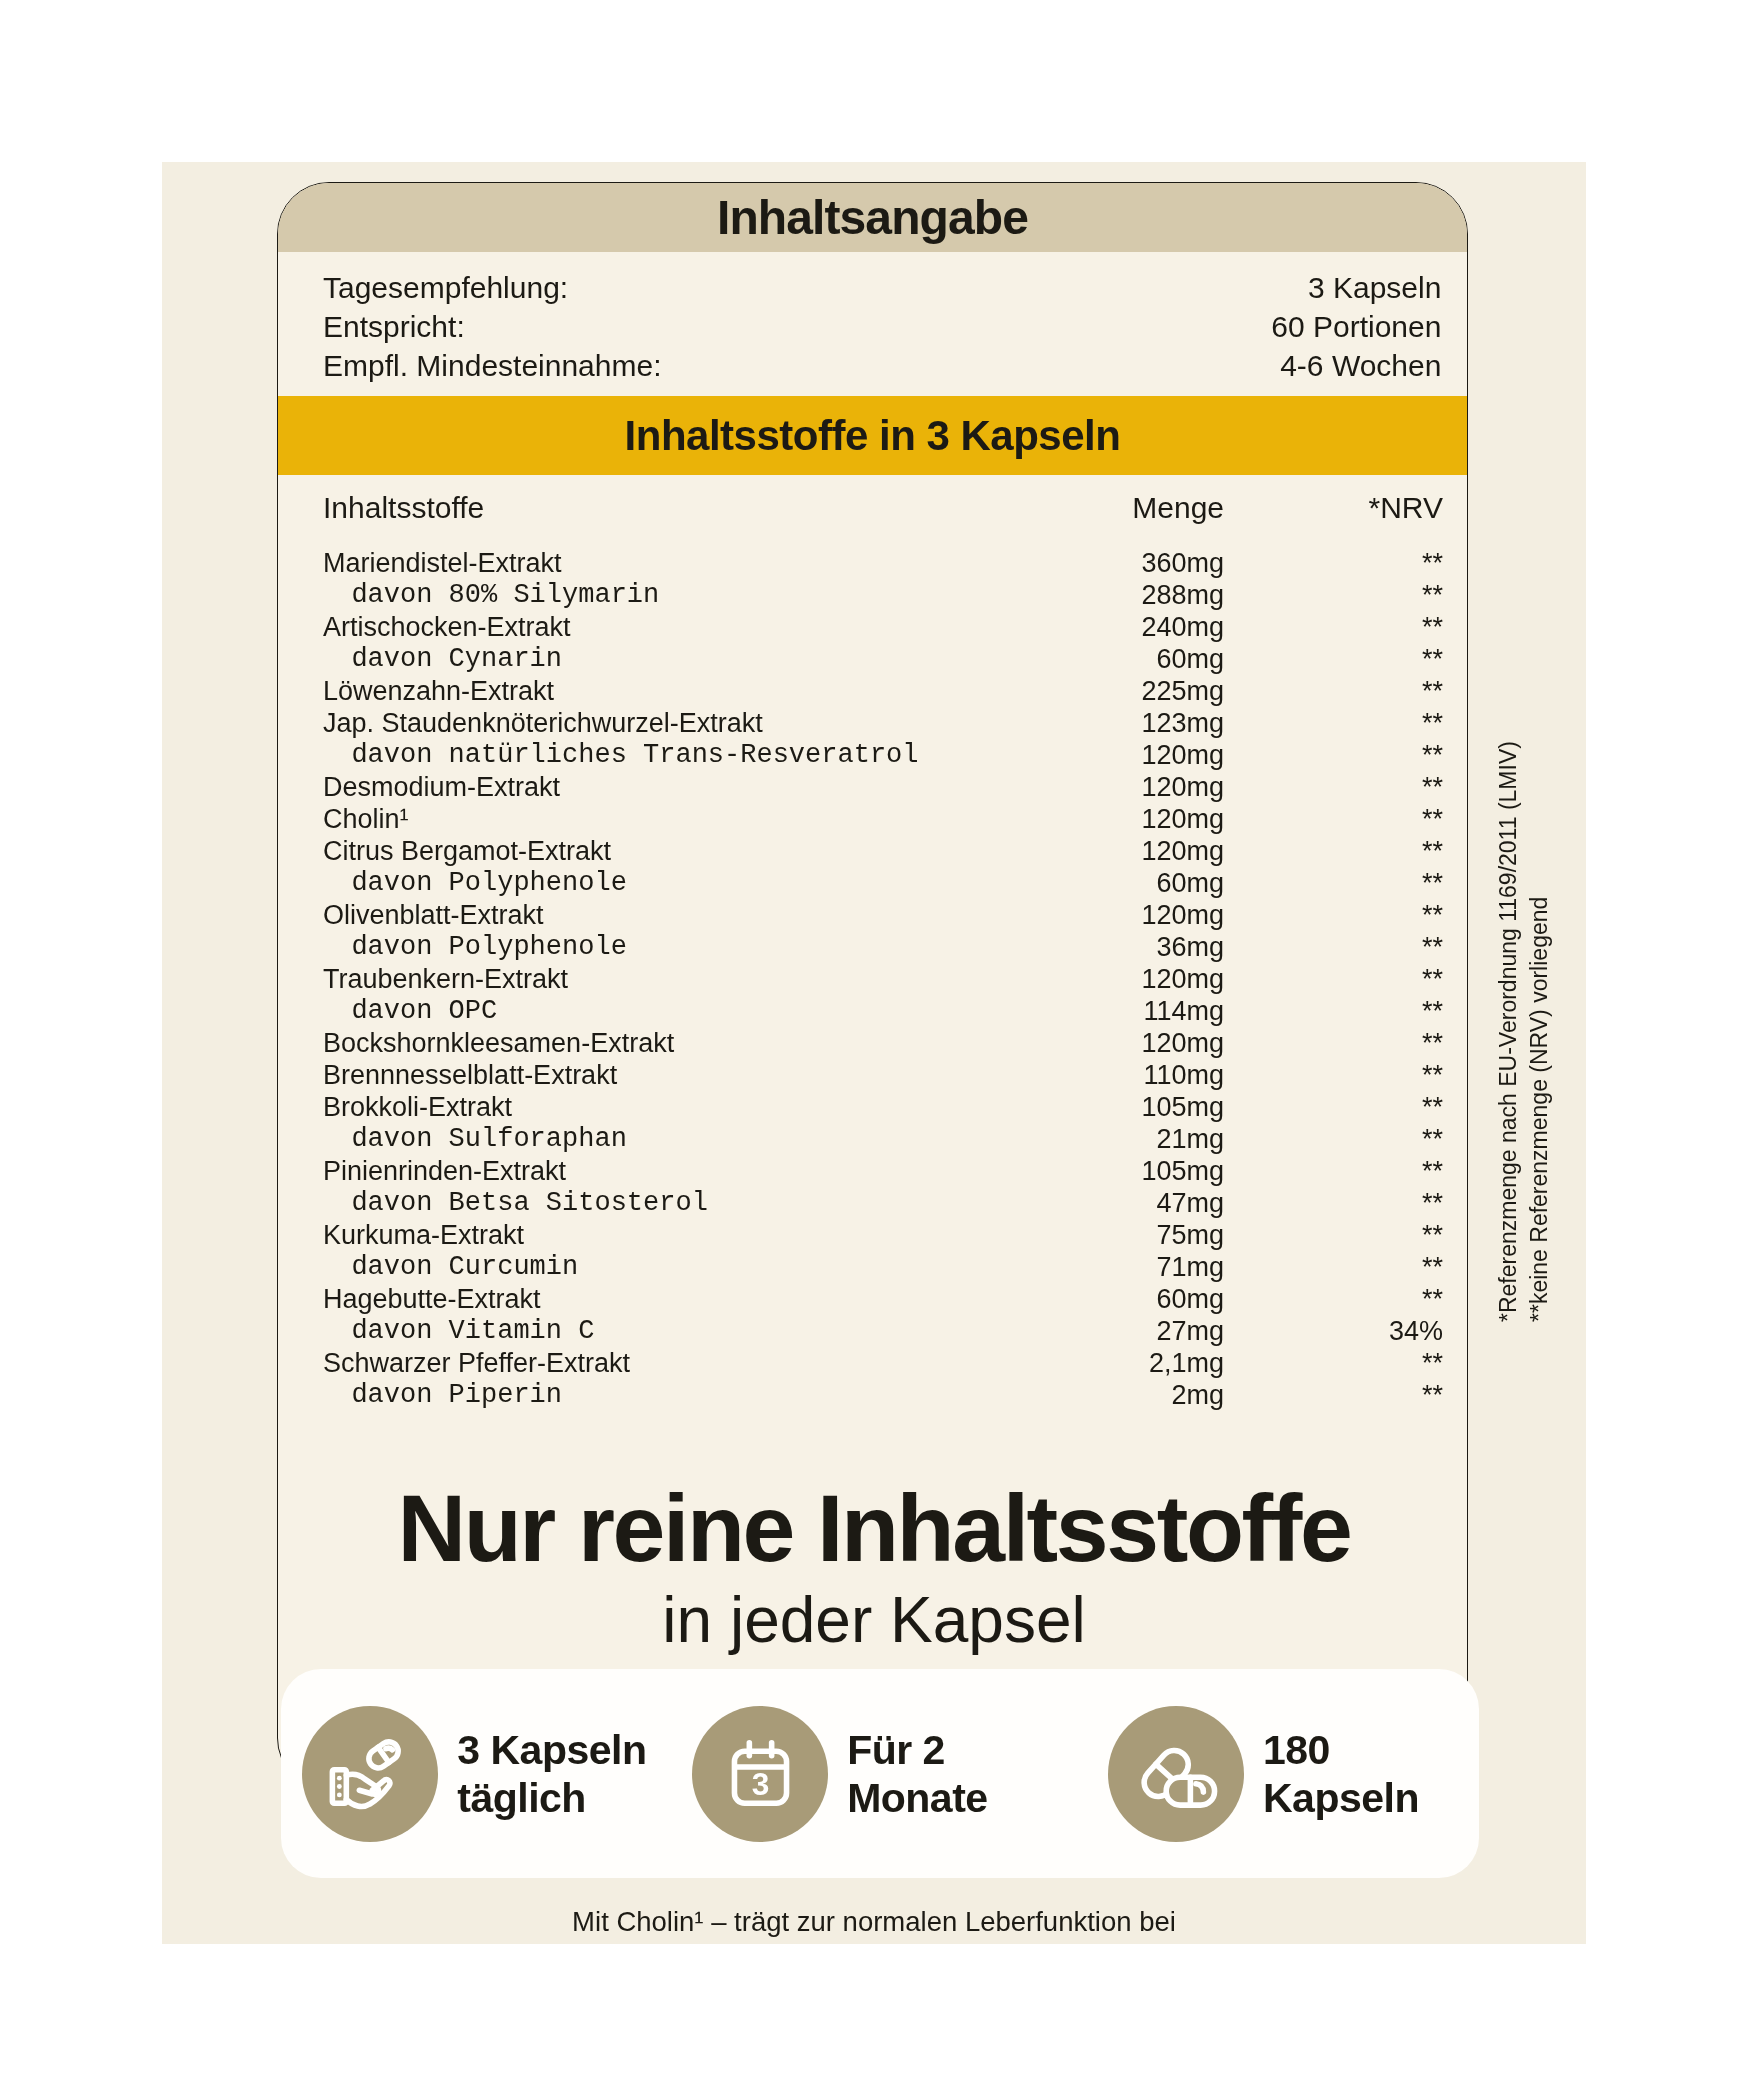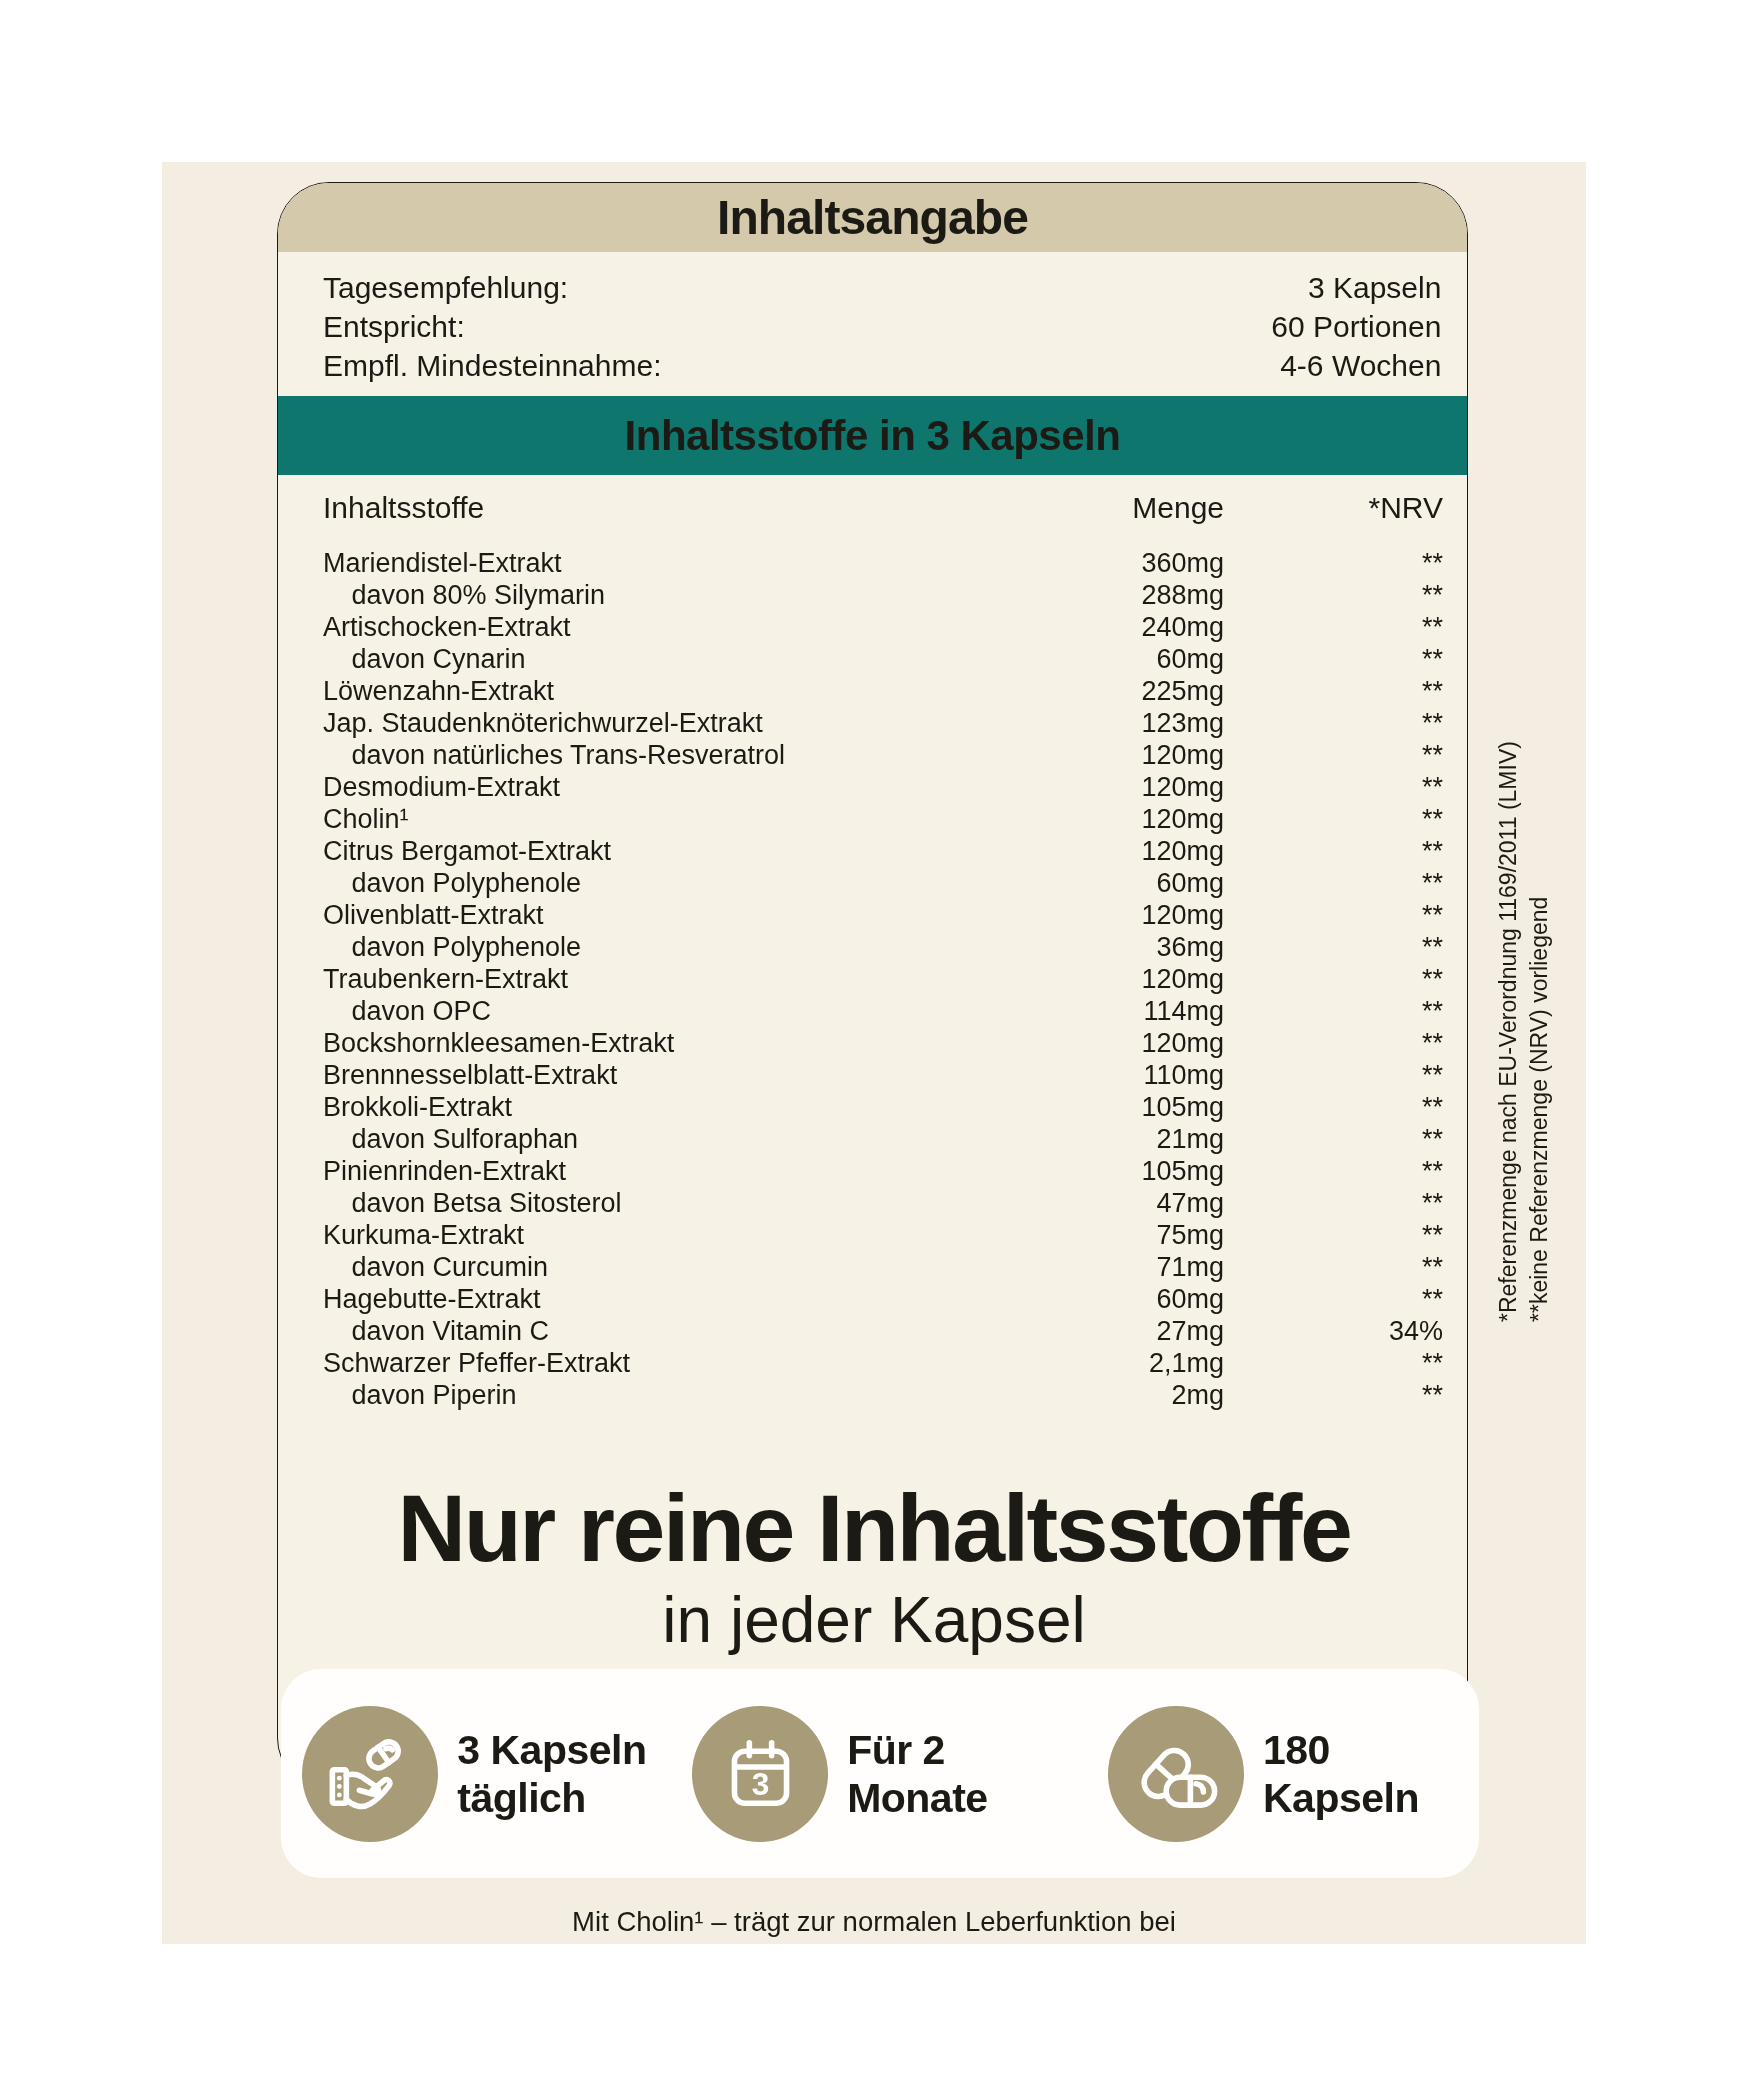--- a/index.html
+++ b/index.html
@@ -18,27 +18,27 @@
     box-sizing:border-box;background:#f7f2e6;border:1.9px solid #1c1a14;
     border-radius:52px;overflow:hidden;
   }
   .card-header{
     height:69px;background:#d5c9ac;display:flex;align-items:center;justify-content:center;
   }
   .card-title{font-size:48px;font-weight:bold;letter-spacing:-0.9px;}
   .info-section{padding:16px 25.6px 11.4px 45px;}
   .info-row{display:flex;justify-content:space-between;font-size:30px;line-height:39px;}
   .section-band{
-    height:79px;background:#0f766e;display:flex;align-items:center;justify-content:center;
+    height:79px;background:#eab308;display:flex;align-items:center;justify-content:center;
     font-size:42px;font-weight:bold;letter-spacing:-0.5px;
   }
   .table{padding:14.2px 24px 0 45px;}
   .t-row{display:grid;grid-template-columns:1fr 227px 219px;line-height:32px;font-size:27px;}
   .t-row.head{font-size:30px;font-weight:normal;line-height:36px;margin-bottom:21px;}
-  .t-row.sub .t-name{padding-left:28.4px;}
+  .t-row.sub .t-name{padding-left:28.4px;font-family:Liberation Mono, monospace;}
   .t-amount,.t-nrv{text-align:right;}
   
   .vertical-notes{
     position:absolute;left:1493px;top:1322px;transform:rotate(-90deg);
     transform-origin:0 0;font-size:23px;line-height:31px;white-space:nowrap;
   }
   
   .headline{position:absolute;left:162px;top:1478px;width:1424px;text-align:center;}
   .headline-title{font-size:95px;font-weight:800;letter-spacing:-2.4px;line-height:100px;}
   .headline-sub{font-size:64px;font-weight:400;line-height:71px;margin-top:6.6px;}

